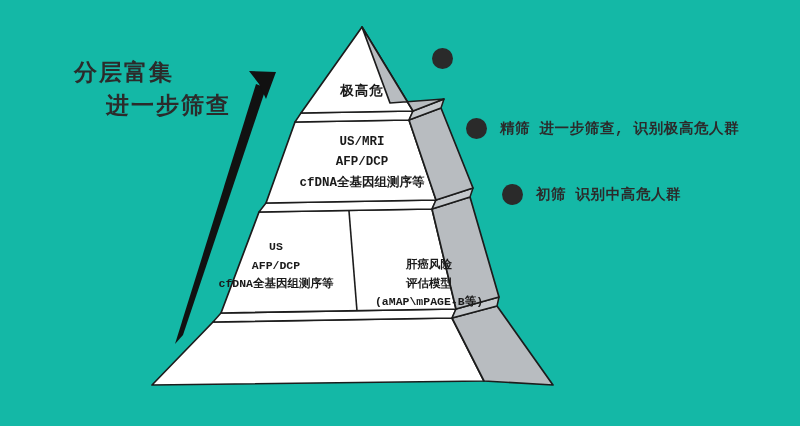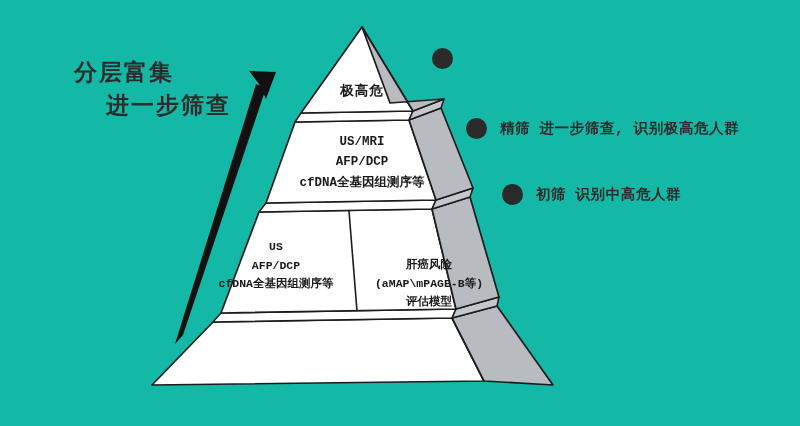--- a/index.html
+++ b/index.html
@@ -184,22 +184,22 @@
   </div>
 
   <div class="tier-text" id="tier-three-left-text">
     <div class="tier-line">US</div>
     <div class="tier-line">AFP/DCP</div>
     <div class="tier-line">cfDNA全基因组测序等</div>
   </div>
 
   <div class="tier-text" id="tier-three-right-text">
     <div class="tier-line">肝癌风险</div>
+    <div class="tier-line">评估模型</div>
     <div class="tier-line">(aMAP\mPAGE-B等)</div>
-    <div class="tier-line">评估模型</div>
   </div>
 
 
   <div class="legend-row" id="legend-row-0">
     <span class="legend-bullet"></span>
   </div>
 
   <div class="legend-row" id="legend-row-1">
     <span class="legend-bullet"></span>
     <span class="legend-label">精筛  进一步筛查, 识别极高危人群</span>

